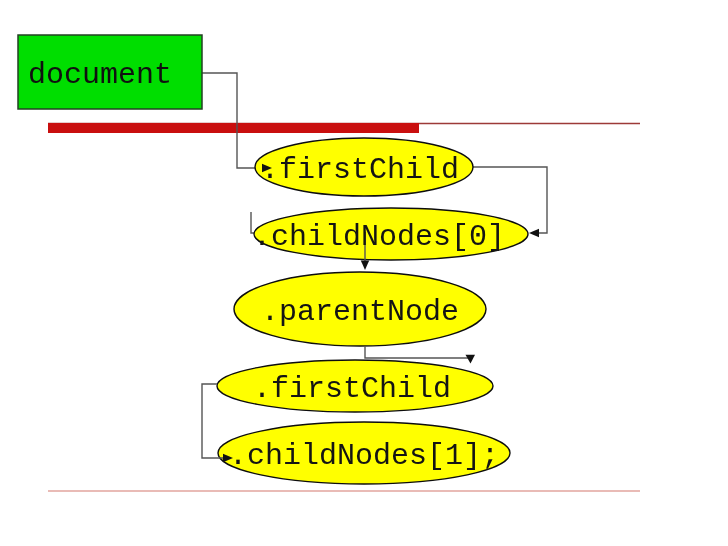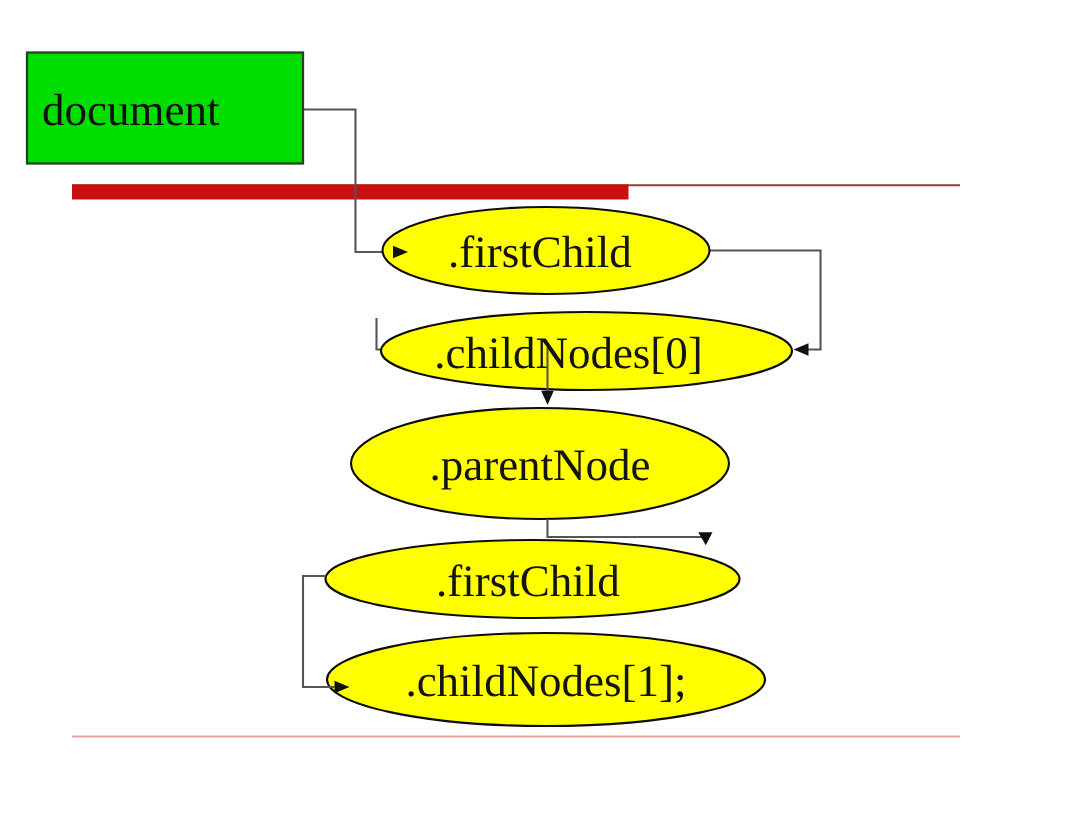--- a/index.html
+++ b/index.html
@@ -1,20 +1,20 @@
 <!DOCTYPE html>
 <html><head>
 <meta charset="utf-8">
 <style>
   html,body{margin:0;padding:0;background:#ffffff;}
   .slide{
     position:relative;
     width:640px;height:546px;
     background:#ffffff;
-    font-family:Liberation Serif, serif;
+    font-family:Liberation Mono, monospace;
     overflow:hidden;
   }
   svg{position:absolute;left:0;top:0;}
   .connector{fill:none;stroke:#555555;stroke-width:1.4;}
   .arrowhead{fill:#111111;stroke:none;}
   .node-ellipse{stroke:#0d0d0d;stroke-width:1.4;}
   .node-label{font-size:30px;fill:#141414;text-anchor:middle;}
   .root-box{stroke:#234023;stroke-width:1.5;}
   .root-label{font-size:30px;fill:#101010;text-anchor:start;}
   .page-number{font-size:14.5px;fill:#3c3c3c;text-anchor:end;}

